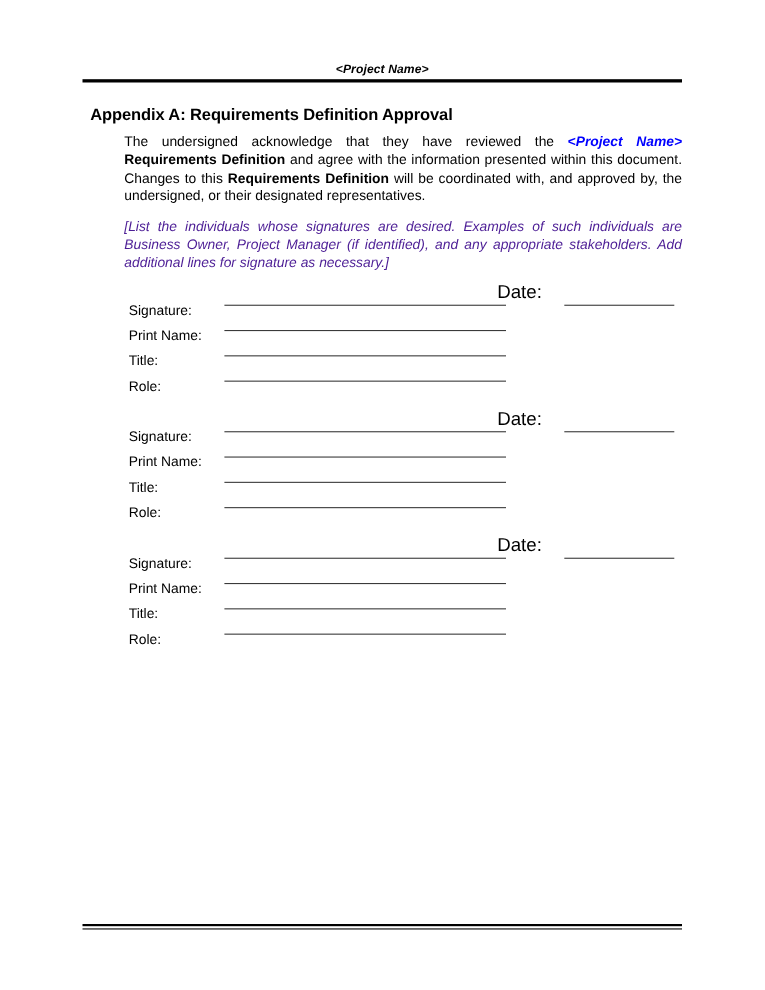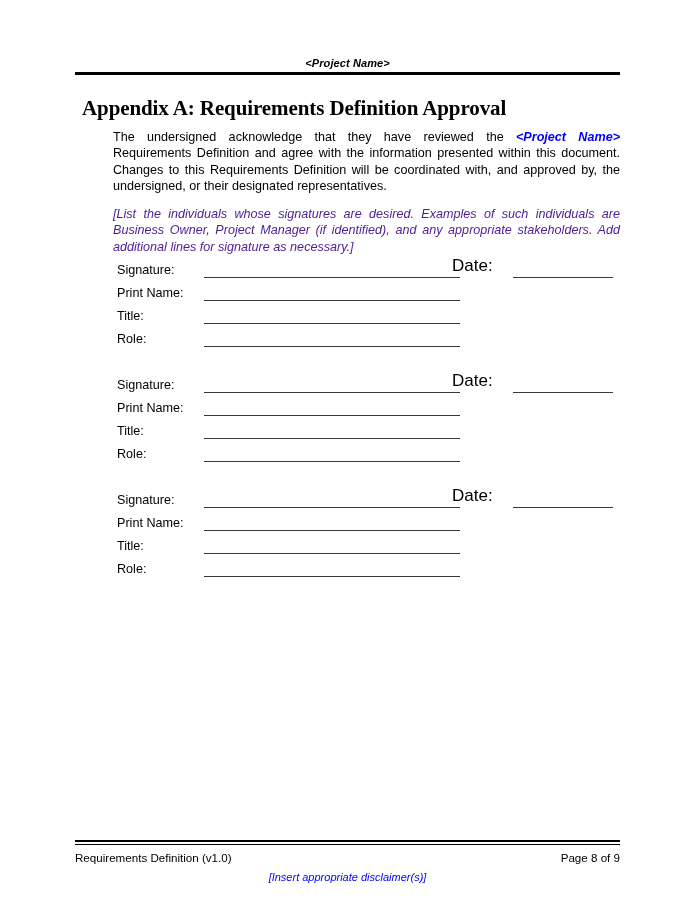--- a/index.html
+++ b/index.html
@@ -49,37 +49,36 @@
 
   
   .content {
     position: absolute;
     left: 75px;
     top: 76px;
     width: 545px;
   }
 
   .page-title {
-    font-size: 21px;
+    font-size: 15px;
     font-weight: bold;
     color: #000000;
     margin: 0 0 8px 7px;
     letter-spacing: -0.1px;
-    font-family: Liberation Serif, serif;
   }
 
   .para {
     margin: 0 0 0 38px;
     width: 507px;
     font-size: 12.6px;
     line-height: 16.3px;
     text-align: justify;
     color: #000000;
   }
-  .para b { font-weight: normal; }
+  .para b { font-weight: bold; }
 
   .blue-proj {
     color: #0000ff;
     font-weight: bold;
     font-style: italic;
   }
 
   .instr {
     margin: 12px 0 0 38px;
     width: 507px;
@@ -102,21 +101,21 @@
     height: 92px;
     margin-bottom: 23px;
   }
   .sig-row {
     position: relative;
     height: 23px;
   }
   .sig-label {
     position: absolute;
     left: 42px;
-    top: 4px;
+    top: 16px;
     font-size: 12.6px;
     line-height: 16px;
     color: #000000;
     white-space: nowrap;
   }
   .sig-line {
     position: absolute;
     left: 129px;
     top: 19px;
     width: 256px;
@@ -257,20 +256,15 @@
         <span class="sig-label">Role:</span>
         <div class="sig-line"></div>
       </div>
     </div>
 
   </div>
 
   <div class="footer">
     <div class="footer-rule-thick"></div>
     <div class="footer-rule-thin"></div>
-    <div class="footer-row">
-      <span>Requirements Definition (v1.0)</span>
-      <span>Page 8 of 9</span>
-    </div>
-    <div class="footer-disclaimer">[Insert appropriate disclaimer(s)]</div>
   </div>
 
 </div>
 
 </body></html>

